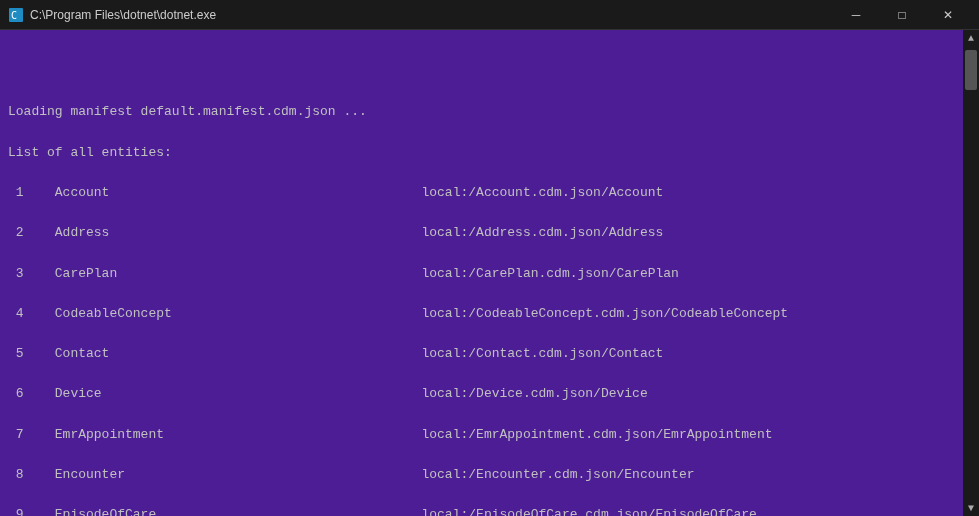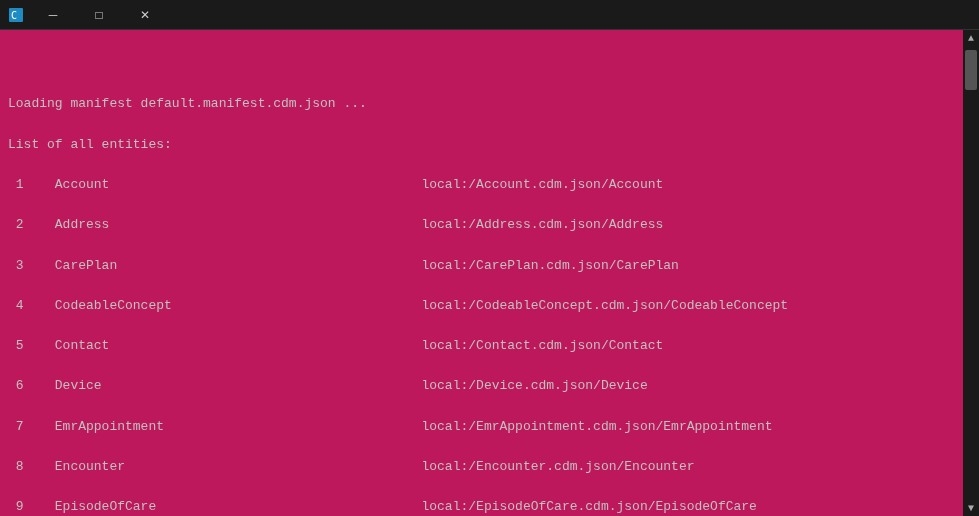--- a/index.html
+++ b/index.html
@@ -54,22 +54,22 @@
       display: flex;
       align-items: center;
       justify-content: center;
       font-size: 12px;
       color: #ccc;
       cursor: pointer;
       font-family: 'Segoe UI', sans-serif;
     }
 
     .terminal {
-      background: #be185d;
-      padding: 4px 8px;
+      background: #4c1d95;
+      padding: 12px 8px;
       font-size: 13px;
       line-height: 1.55;
       color: #c0c0c0;
       height: calc(516px - 30px);
       overflow: hidden;
       white-space: pre;
       font-family: 'Courier New', Courier, monospace;
     }
 
     .terminal-content {
@@ -116,20 +116,21 @@
 
 <div style="position:relative; width:979px; height:516px;">
 
   <div class="title-bar">
     <div class="title-bar-icon">
       <svg width="16" height="16" viewBox="0 0 16 16">
         <rect x="1" y="1" width="14" height="14" fill="#1e8bc3" rx="1"></rect>
         <text x="3" y="12" font-size="10" fill="white" font-family="monospace">C</text>
       </svg>
     </div>
+    <span class="title-bar-text">C:\Program Files\dotnet\dotnet.exe</span>
     <div class="title-bar-controls">
       <div class="title-bar-btn">─</div>
       <div class="title-bar-btn">□</div>
       <div class="title-bar-btn close">✕</div>
     </div>
   </div>
 
   <div class="terminal">
     <div class="terminal-content">
 <span>Loading manifest default.manifest.cdm.json ...</span>

